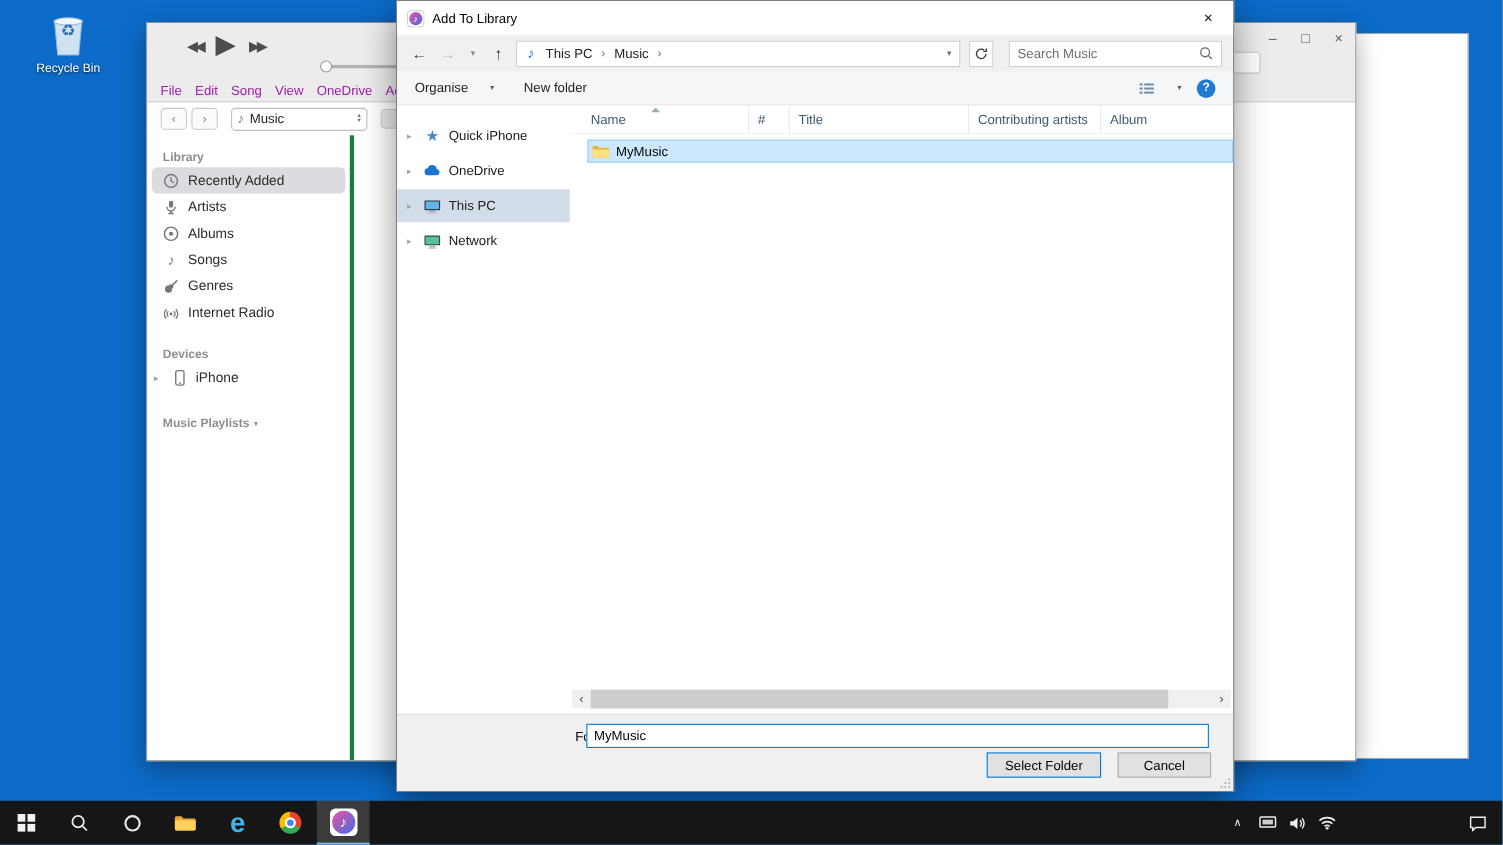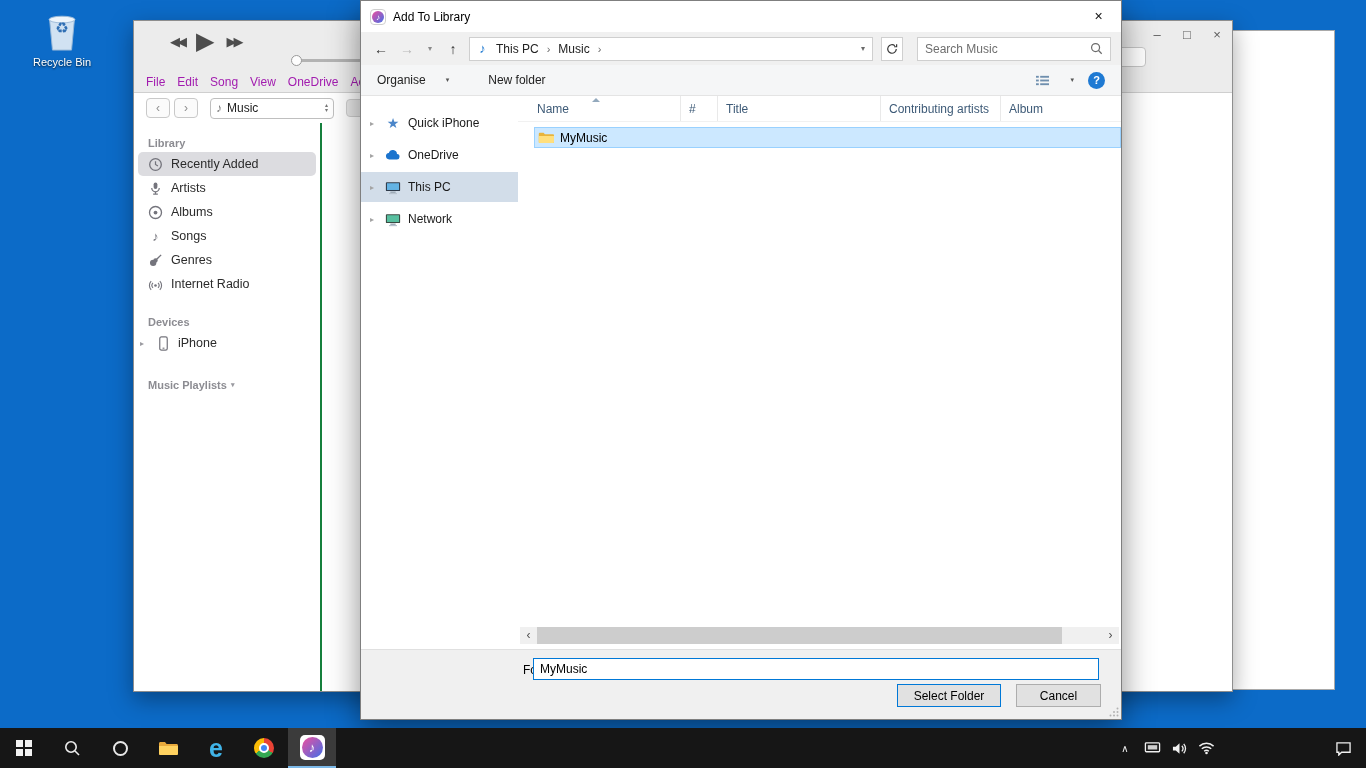--- a/index.html
+++ b/index.html
@@ -29,21 +29,21 @@
   .it-menubar { position:absolute; left:12px; bottom:3px; display:flex; gap:12px; font-size:12px; color:#a21caf; }
   .it-navrow { height:30px; background:#fff; display:flex; align-items:center; }
   .it-navbtns { margin-left:12px; display:flex; gap:4px; }
   .it-navbtn { width:24px; height:20px; border:1px solid #c9c9c9; border-radius:4px; background:#fbfbfb; color:#8f8f8f; font-size:12px; display:flex; align-items:center; justify-content:center; }
   .it-selector { margin-left:12px; width:124px; height:21px; border:1px solid #bfbfbf; border-radius:4px; background:#fff; display:flex; align-items:center; gap:5px; padding:0 5px; font-size:12px; color:#222; }
   .it-selector .note { color:#7a7a7a; font-size:12px; }
   .it-selector .lbl { flex:1; }
   .it-stepper { display:flex; flex-direction:column; line-height:5px; font-size:6px; color:#777; }
   .it-kind { margin-left:12px; width:18px; height:18px; border:1px solid #cfcfcf; border-radius:4px; background:#e8e8e8; }
   .it-body { display:flex; height:568px; }
-  .it-sidebar { width:188px; border-right:2px solid #15803d; padding-top:6px; background:#fff; }
+  .it-sidebar { width:188px; border-right:4px solid #15803d; padding-top:6px; background:#fff; }
   .it-sec-header { margin:8px 0 3px 14px; font-size:11px; font-weight:bold; color:#8c8c92; display:flex; align-items:center; gap:4px; }
   .it-sec-header .caret { font-size:7px; color:#9a9aa0; }
   .it-item { height:24px; display:flex; align-items:center; gap:8px; padding-left:14px; font-size:12.5px; color:#2b2b2b; }
   .it-item.selected { background:#dcdce0; border-radius:5px; margin:0 4px; padding-left:10px; }
   .it-item svg, .it-item .note { flex:none; }
   .it-item .note { width:15px; text-align:center; color:#74747c; font-size:13px; }
   .it-exp { width:9px; font-size:8px; color:#9a9aa0; }
   .it-main { flex:1; background:#fff; }
 
   
@@ -63,21 +63,21 @@
   .crumb-sep { color:#6a6a6a; font-size:11px; padding:0 2px; }
   .addr-spacer { flex:1; }
   .addr-caret { font-size:8px; color:#6a6a6a; padding-right:2px; }
   .dlg-refresh { width:22px; height:24px; margin-left:2px; background:#fff; border:1px solid #cfcfcf; display:flex; align-items:center; justify-content:center; }
   .dlg-search { flex:1; margin-left:8px; height:24px; background:#fff; border:1px solid #cfcfcf; display:flex; align-items:center; padding:0 7px; gap:5px; }
   .dlg-search input { flex:1; border:none; outline:none; font-size:12px; color:#333; font-family:"Liberation Sans",sans-serif; background:transparent; }
   .dlg-search input::placeholder { color:#6e6e6e; opacity:1; }
   .dlg-cmdbar { height:31px; background:#f5f6f7; border-bottom:1px solid #e4e4e4; display:flex; align-items:center; padding:0 16px; font-size:12px; color:#222; }
   .cmd-item { display:flex; align-items:center; gap:20px; }
   .cmd-caret { font-size:7px; color:#555; }
-  .cmd-newfolder { margin-left:39px; }
+  .cmd-newfolder { margin-left:27px; }
   .cmd-right { margin-left:auto; display:flex; align-items:center; gap:14px; }
   .help-btn { width:17px; height:17px; border-radius:50%; background:#1f7ad3; color:#fff; font-size:11px; font-weight:bold; display:flex; align-items:center; justify-content:center; }
   .dlg-content { position:absolute; top:95px; left:0; right:0; bottom:70px; background:#fff; display:flex; }
   .dlg-sidebar { width:157px; padding-top:12px; }
   .side-item { position:relative; height:30px; margin-bottom:2px; display:flex; align-items:center; gap:7px; padding-left:24px; font-size:12px; color:#1a1a1a; }
   .side-item.selected { background:#d2dde9; }
   .side-exp { position:absolute; left:9px; font-size:8px; color:#a3a3a3; }
   .side-item .star { color:#4b86c9; font-size:14px; width:16px; text-align:center; }
   .dlg-files { flex:1; position:relative; }
   .col-headers { display:flex; height:26px; font-size:12px; color:#3d5a77; border-bottom:1px solid #f1f1f1; }

